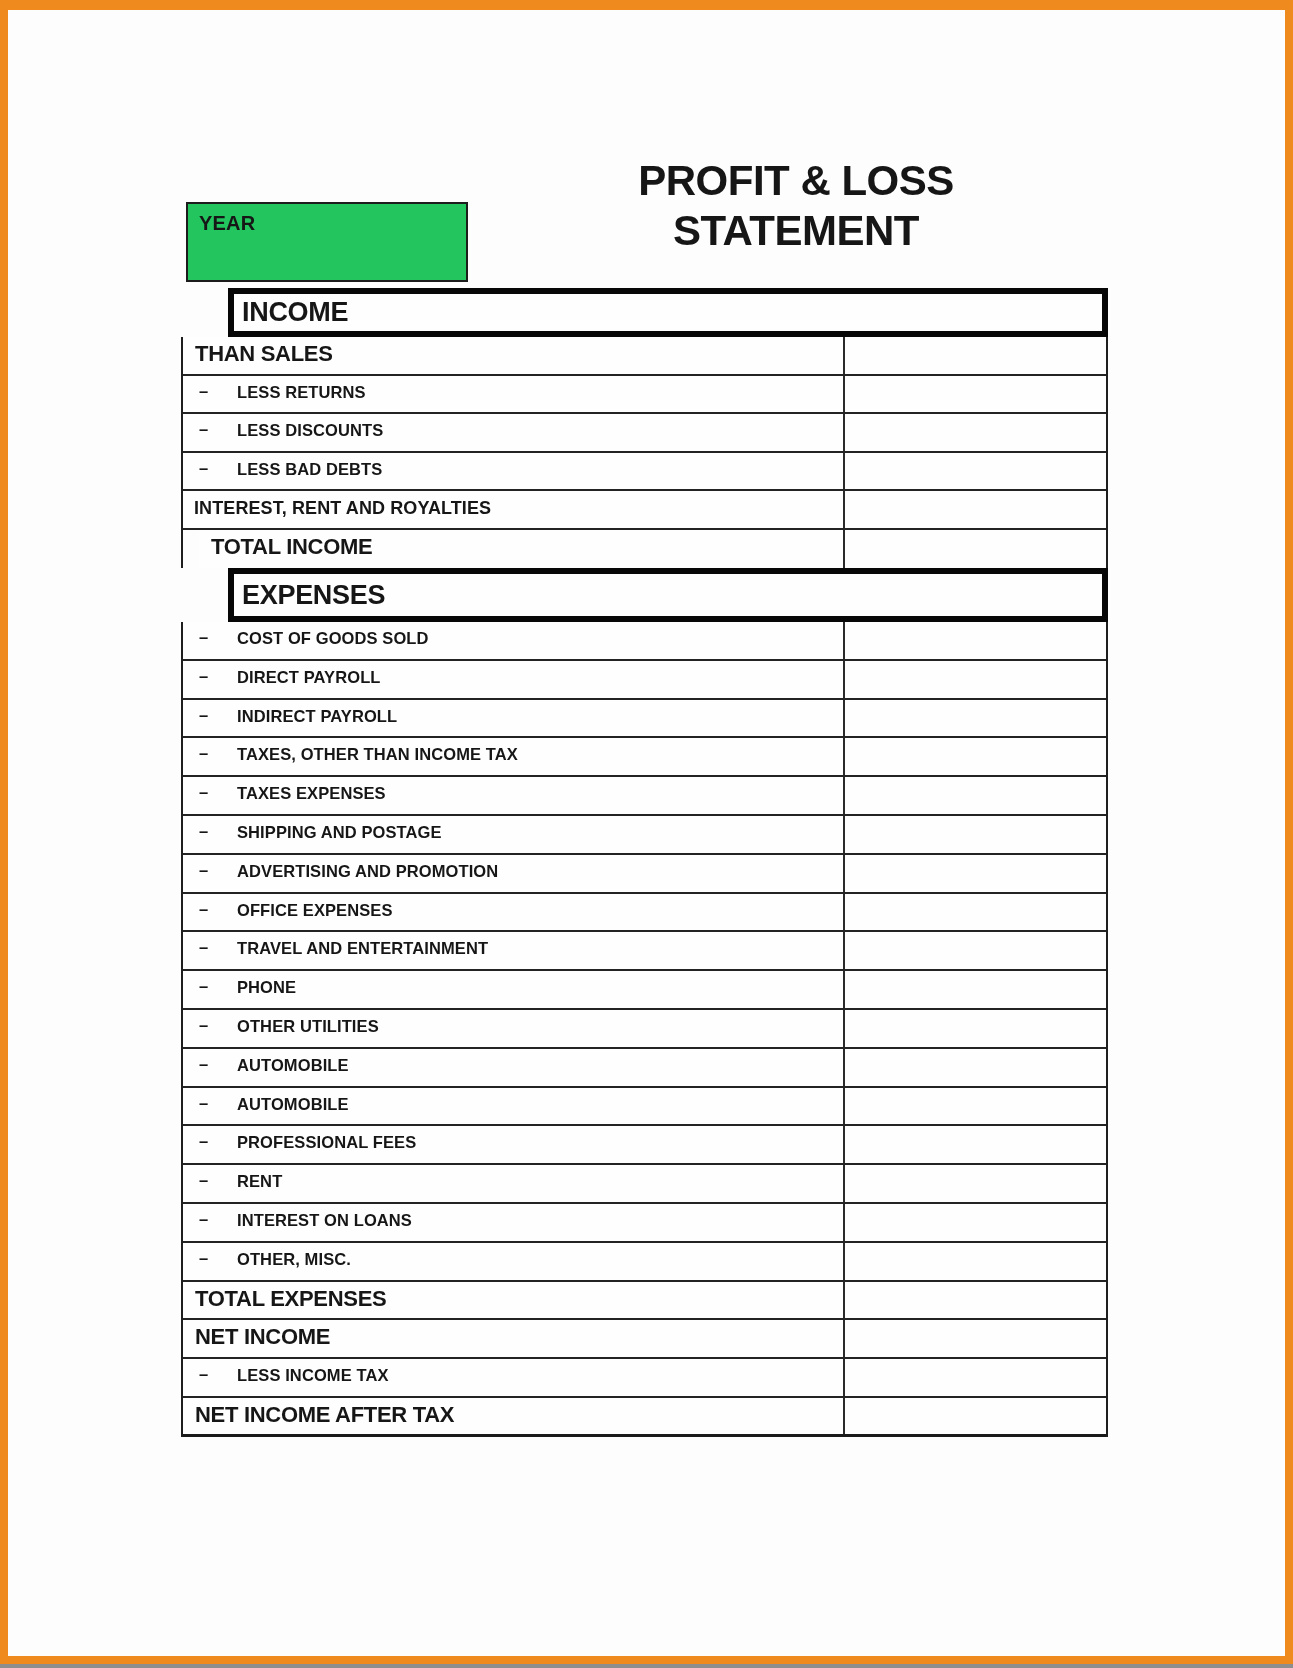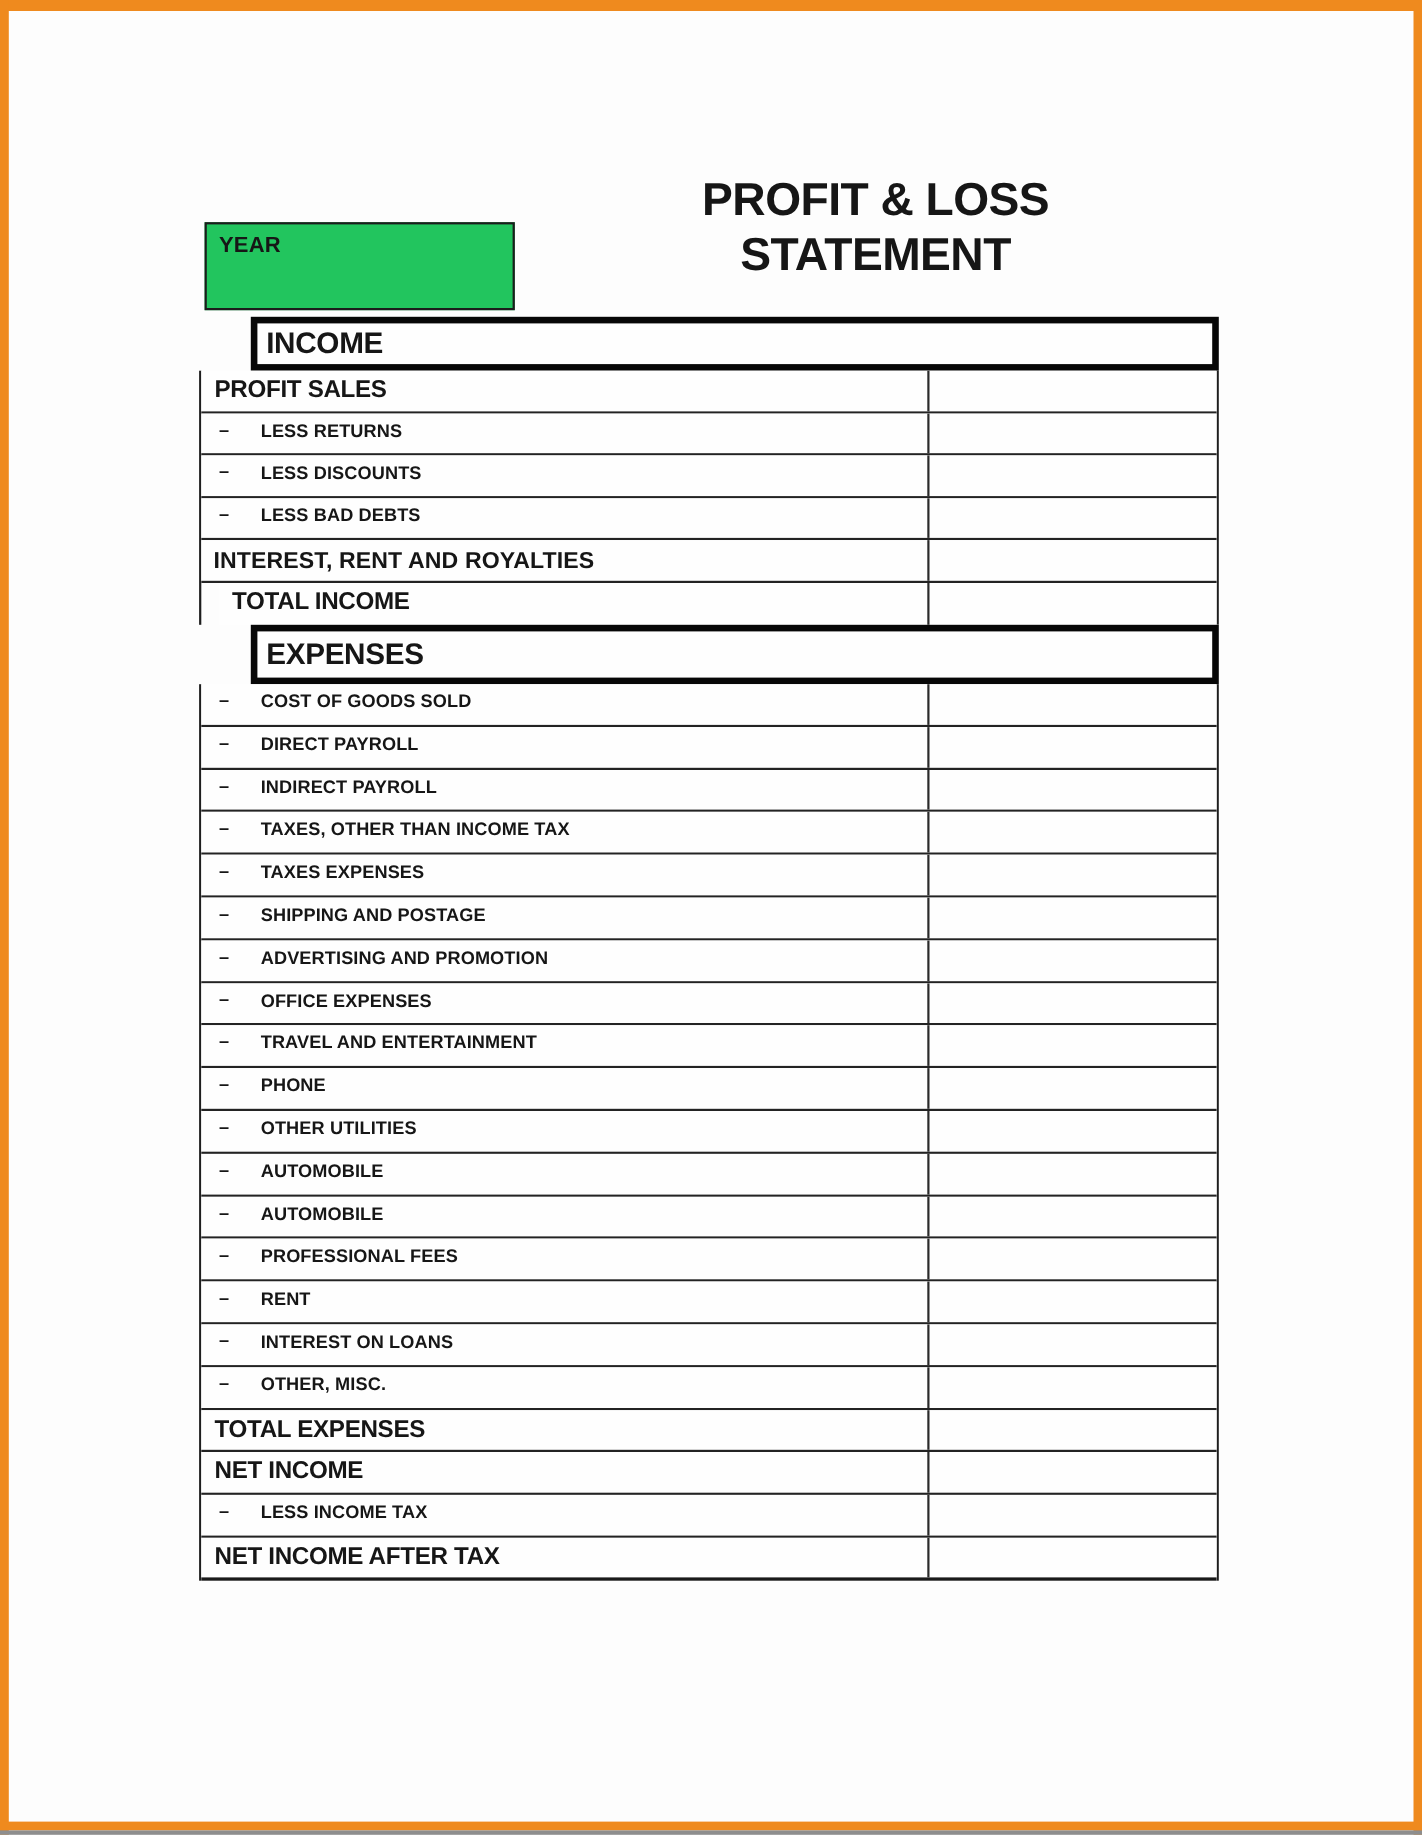--- a/index.html
+++ b/index.html
@@ -85,21 +85,21 @@
   }
 
   .row.major .label-text {
     display: inline-block;
     font-size: 22px; font-weight: bold;
     letter-spacing: -0.3px;
     padding: 4px 0 0 12px;
   }
   .row.minor .label-text {
     display: inline-block;
-    font-size: 21px; font-weight: bold;
+    font-size: 18px; font-weight: bold;
     letter-spacing: 0.1px;
     padding: 7px 0 0 11px;
     text-align: right;
   }
   .row.indent .dash {
     position: absolute; left: 16px; top: 6px;
     font-size: 16.5px; font-weight: bold;
   }
   .row.indent .label-text {
     display: inline-block;
@@ -125,21 +125,21 @@
   <div>PROFIT &amp; LOSS</div>
   <div>STATEMENT</div>
 </div>
 
 <div class="pl-table">
   <div class="section-header income ink">
     <span>INCOME</span>
   </div>
   <div class="rows income-rows" id="income-rows">
       <div class="row major">
-        <div class="cell-label ink"><span class="label-text">PROFIT SALES</span></div>
+        <div class="cell-label ink"><span class="label-text">THAN SALES</span></div>
         <div class="cell-value"></div>
       </div>
       <div class="row indent">
         <div class="cell-label ink"><span class="dash">–</span><span class="label-text">LESS RETURNS</span></div>
         <div class="cell-value"></div>
       </div>
       <div class="row indent">
         <div class="cell-label ink"><span class="dash">–</span><span class="label-text">LESS DISCOUNTS</span></div>
         <div class="cell-value"></div>
       </div>

